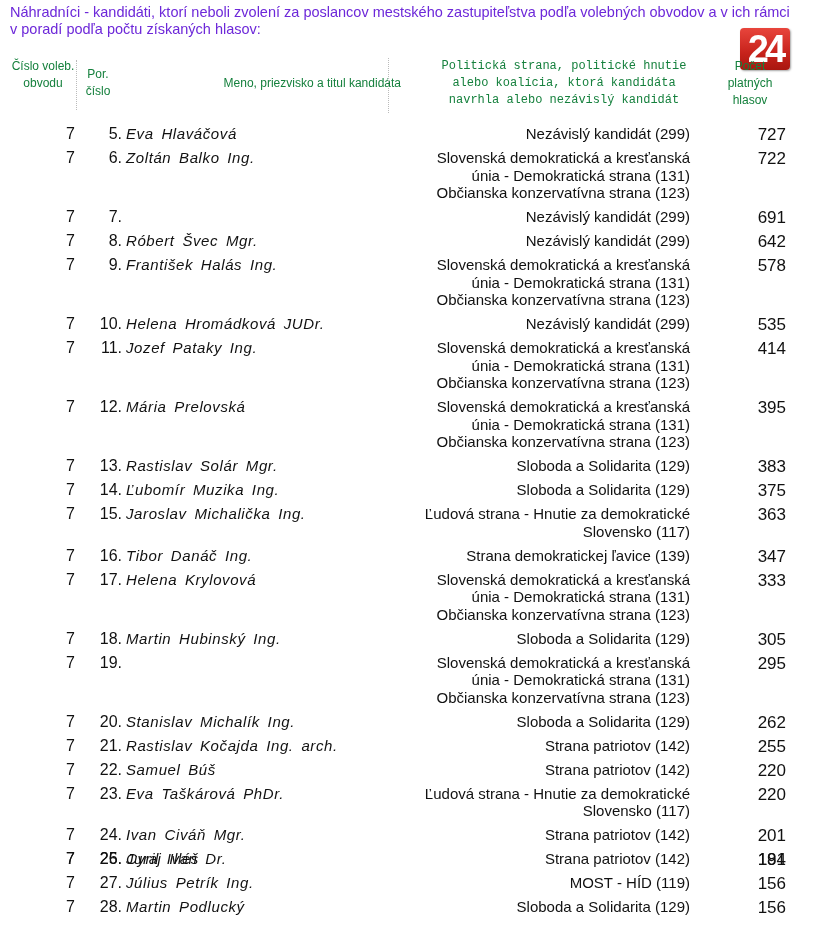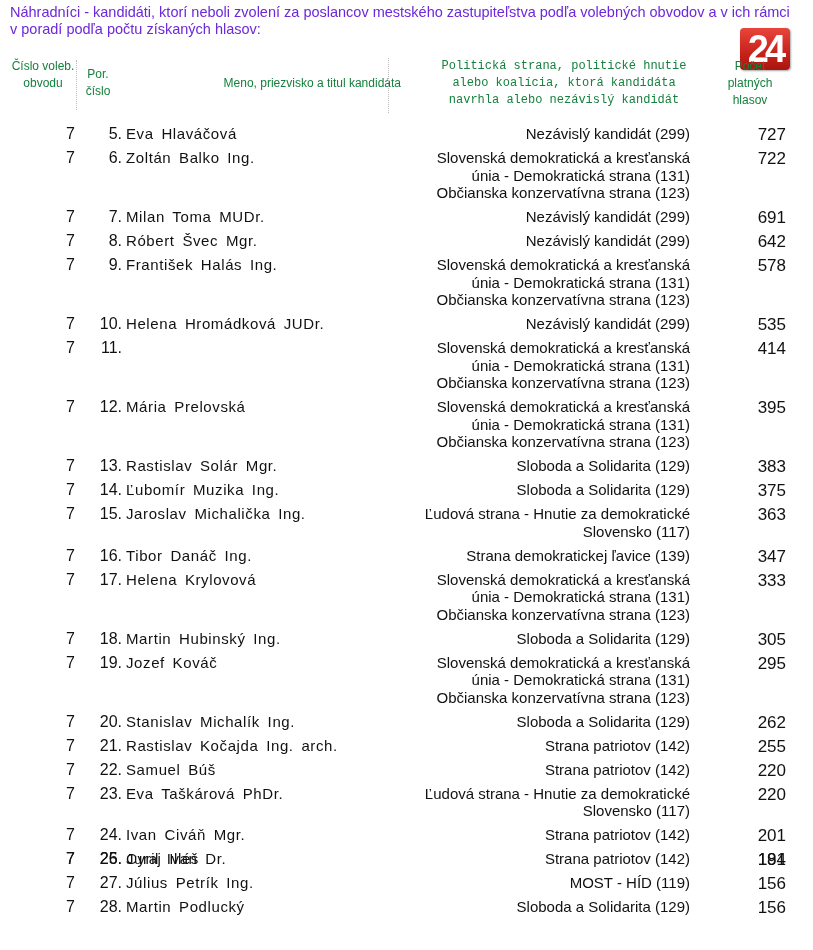--- a/index.html
+++ b/index.html
@@ -24,21 +24,21 @@
     .h-por { left: 76px; top: 66px; width: 44px; }
     .h-meno { left: 140px; top: 75px; width: 245px; text-align: right; margin-left: 16px; }
     .h-strana { left: 424px; top: 58px; width: 280px; font-family: Liberation Mono, monospace; }
     .h-hlasy { left: 715px; top: 58px; width: 70px; }
     .vline { position: absolute; border-left: 1px dotted #bbb; }
 
     .rows { position: absolute; left: 0; top: 125px; width: 813px; }
     .row { position: relative; width: 813px; font-size: 15px; line-height: 17.5px; }
     .row .c-obvod { position: absolute; left: 40px; width: 35px; text-align: right; font-size: 16px; }
     .row .c-por { position: absolute; left: 82px; width: 40px; text-align: right; font-size: 16px; }
-    .row .c-meno { position: absolute; left: 126px; width: 255px; letter-spacing: 0.6px; word-spacing: 3px; }
+    .row .c-meno { position: absolute; left: 126px; width: 255px; letter-spacing: 0.6px; word-spacing: 3px; font-style: italic; }
     .row .c-strana { position: relative; margin-left: 390px; width: 300px; padding-bottom: 6.5px; }
     .row .c-hlasy { position: absolute; left: 730px; width: 56px; text-align: right; font-size: 17px; top: 1px; }
     .row .c-strana .line { display: block; white-space: nowrap; text-align: right; }
   </style>
 </head>
 <body>
 
 <div class="intro">Náhradníci - kandidáti, ktorí neboli zvolení za poslancov mestského zastupiteľstva podľa volebných obvodov a v ich rámci v poradí podľa počtu získaných hlasov:</div>
 
 <div class="logo">
@@ -71,21 +71,20 @@
       <div class="c-strana">
         <span class="line">Slovenská demokratická a kresťanská</span>
         <span class="line">únia - Demokratická strana (131)</span>
         <span class="line">Občianska konzervatívna strana (123)</span>
       </div>
       <div class="c-hlasy">722</div>
     </div>
     <div class="row">
       <div class="c-obvod">7</div>
       <div class="c-por">7.</div>
-      <div class="c-meno">Milan Toma MUDr.</div>
       <div class="c-strana">
         <span class="line">Nezávislý kandidát (299)</span>
       </div>
       <div class="c-hlasy">691</div>
     </div>
     <div class="row">
       <div class="c-obvod">7</div>
       <div class="c-por">8.</div>
       <div class="c-meno">Róbert Švec Mgr.</div>
       <div class="c-strana">
@@ -109,20 +108,21 @@
       <div class="c-por">10.</div>
       <div class="c-meno">Helena Hromádková JUDr.</div>
       <div class="c-strana">
         <span class="line">Nezávislý kandidát (299)</span>
       </div>
       <div class="c-hlasy">535</div>
     </div>
     <div class="row">
       <div class="c-obvod">7</div>
       <div class="c-por">11.</div>
+      <div class="c-meno">Jozef Pataky Ing.</div>
       <div class="c-strana">
         <span class="line">Slovenská demokratická a kresťanská</span>
         <span class="line">únia - Demokratická strana (131)</span>
         <span class="line">Občianska konzervatívna strana (123)</span>
       </div>
       <div class="c-hlasy">414</div>
     </div>
     <div class="row">
       <div class="c-obvod">7</div>
       <div class="c-por">12.</div>
@@ -187,21 +187,20 @@
       <div class="c-por">18.</div>
       <div class="c-meno">Martin Hubinský Ing.</div>
       <div class="c-strana">
         <span class="line">Sloboda a Solidarita (129)</span>
       </div>
       <div class="c-hlasy">305</div>
     </div>
     <div class="row">
       <div class="c-obvod">7</div>
       <div class="c-por">19.</div>
-      <div class="c-meno">Jozef Kováč</div>
       <div class="c-strana">
         <span class="line">Slovenská demokratická a kresťanská</span>
         <span class="line">únia - Demokratická strana (131)</span>
         <span class="line">Občianska konzervatívna strana (123)</span>
       </div>
       <div class="c-hlasy">295</div>
     </div>
     <div class="row">
       <div class="c-obvod">7</div>
       <div class="c-por">20.</div>

